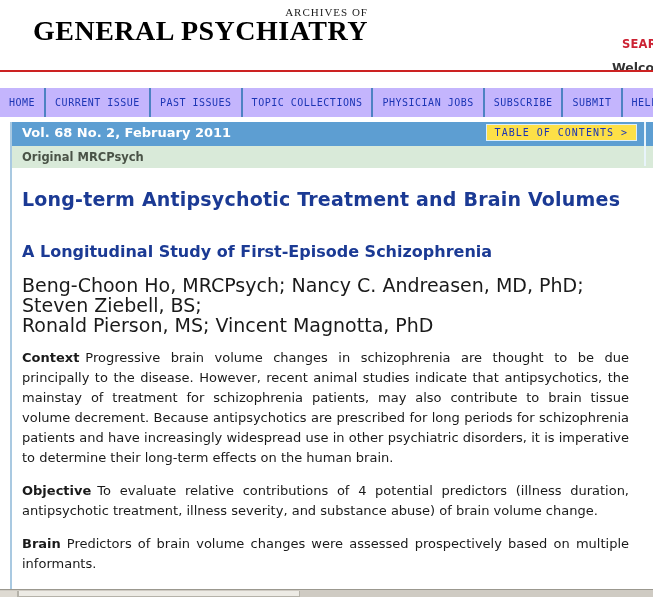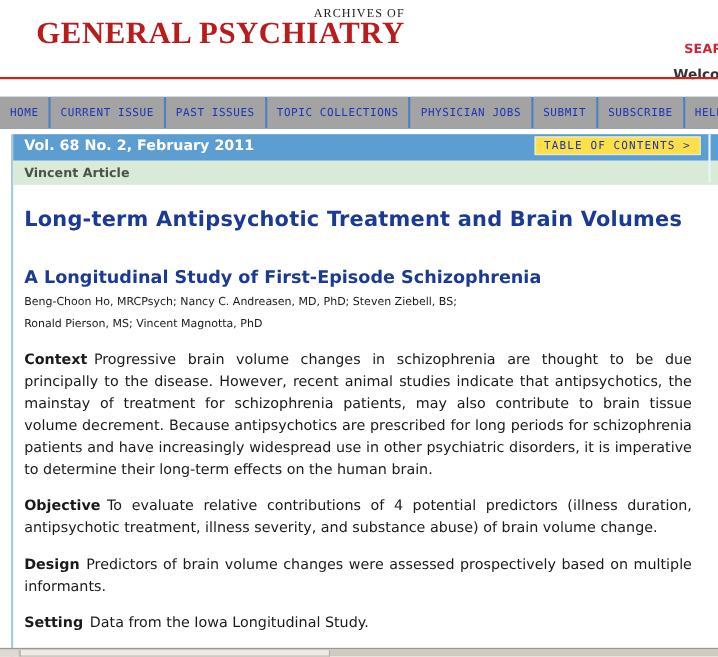--- a/index.html
+++ b/index.html
@@ -10,38 +10,38 @@
     -webkit-font-smoothing:antialiased;
   }
   
   .logo{position:absolute;left:28px;top:6px;cursor:pointer;}
   .logo-top{
     font-family:"Liberation Serif",serif;font-size:11px;letter-spacing:1px;
     color:#1c1c1c;font-weight:400;text-align:right;
   }
   .logo-main{
     font-family:"Liberation Serif",serif;font-size:28px;line-height:30px;
-    color:#b91c1c;font-weight:600;letter-spacing:.5px;margin-left:5px;margin-top:-2px;
+    color:#000000;font-weight:600;letter-spacing:.5px;margin-left:5px;margin-top:-2px;
   }
   .search-link{
     position:absolute;top:37px;left:622px;white-space:nowrap;
     color:#cc2233;font-weight:bold;font-size:11.5px;letter-spacing:.2px;cursor:pointer;
   }
   .welcome{
     position:absolute;top:60px;left:612px;white-space:nowrap;
     color:#333333;font-weight:bold;font-size:12.5px;
   }
   .header-rule{position:absolute;top:70px;left:0;width:653px;height:2px;background:#cc2222;}
   
   .nav{
     position:absolute;top:88px;left:0;width:653px;height:29px;
     background:#4d82c2;display:flex;column-gap:2px;
   }
   .nav-item{
-    background:#a3a3a3;color:#1c35b5;display:flex;align-items:center;justify-content:center;
+    background:#c4b5fd;color:#1c35b5;display:flex;align-items:center;justify-content:center;
     font-family:"DejaVu Sans Mono","Liberation Mono",monospace;
     font-size:10px;letter-spacing:.5px;padding:0 9px;white-space:nowrap;cursor:pointer;
   }
   .nav-fill{flex:1;background:#79abdd;}
   
   .content-frame{
     position:absolute;left:10px;top:122px;right:0;bottom:0;
     border-left:2px solid #a9c9e1;background:#ffffff;
   }
   .issue-bar{
@@ -61,21 +61,21 @@
   }
   .frame-right-line{position:absolute;top:122px;left:644px;width:2px;height:44px;background:#e8f4fb;}
   
   .article{padding:0 24px 0 10px;color:#1a1a1a;}
   .article-title{
     margin-top:20px;font-size:19px;font-weight:bold;color:#1b3a94;letter-spacing:.2px;
   }
   .article-subtitle{
     margin-top:32px;font-size:16px;font-weight:bold;color:#1b3a94;
   }
-  .authors{margin-top:4px;font-size:10px;line-height:20px;}
+  .authors{margin-top:14px;font-size:19px;line-height:20px;}
   .citation{margin-top:13px;font-size:13.5px;}
   .citation i{font-style:italic;}
   .abs-para{margin-top:13px;font-size:13px;line-height:20px;text-align:justify;}
   .abs-para b{margin-right:6px;}
   
   .hscrollbar{
     position:absolute;left:0;right:0;bottom:0;height:7px;
     background:#cfcbc3;border-top:1px solid #9b988f;z-index:5;
   }
   .hscroll-btn{position:absolute;left:0;top:1px;bottom:0;width:17px;background:#dedad2;border-right:1px solid #b5b2a9;}
@@ -91,50 +91,50 @@
 <a class="search-link">SEARCH</a>
 <span class="welcome">Welcome</span>
 <div class="header-rule"></div>
 
 <div class="nav">
   <a class="nav-item">HOME</a>
   <a class="nav-item">CURRENT ISSUE</a>
   <a class="nav-item">PAST ISSUES</a>
   <a class="nav-item">TOPIC COLLECTIONS</a>
   <a class="nav-item">PHYSICIAN JOBS</a>
+  <a class="nav-item">SUBSCRIBE</a>
   <a class="nav-item">SUBMIT</a>
-  <a class="nav-item">SUBSCRIBE</a>
   <a class="nav-item">HELP</a>
   <div class="nav-fill"></div>
 </div>
 
 <div class="content-frame">
   <div class="issue-bar">
     <span>Vol. 68 No. 2, February 2011</span>
     <a class="toc-btn">TABLE OF CONTENTS &gt;</a>
   </div>
   <div class="section-bar">
-    <span>Vincent Article</span>
+    <span>Original MRCPsych</span>
   </div>
 
   <div class="article">
     <div class="article-title">Long-term Antipsychotic Treatment and Brain Volumes</div>
     <div class="article-subtitle">A Longitudinal Study of First-Episode Schizophrenia</div>
 
     <div class="authors">
       <div>Beng-Choon Ho, MRCPsych; Nancy C. Andreasen, MD, PhD; Steven Ziebell, BS;</div>
       <div>Ronald Pierson, MS; Vincent Magnotta, PhD</div>
     </div>
 
 
     <div class="abs-para"><b>Context</b><span>Progressive brain volume changes in schizophrenia are thought to be due principally to the disease. However, recent animal studies indicate that antipsychotics, the mainstay of treatment for schizophrenia patients, may also contribute to brain tissue volume decrement. Because antipsychotics are prescribed for long periods for schizophrenia patients and have increasingly widespread use in other psychiatric disorders, it is imperative to determine their long-term effects on the human brain.</span></div>
 
     <div class="abs-para"><b>Objective</b><span>To evaluate relative contributions of 4 potential predictors (illness duration, antipsychotic treatment, illness severity, and substance abuse) of brain volume change.</span></div>
 
-    <div class="abs-para"><b>Design</b><span>Predictors of brain volume changes were assessed prospectively based on multiple informants.</span></div>
+    <div class="abs-para"><b>Brain</b><span>Predictors of brain volume changes were assessed prospectively based on multiple informants.</span></div>
 
     <div class="abs-para"><b>Setting</b><span>Data from the Iowa Longitudinal Study.</span></div>
   </div>
 </div>
 
 <div class="frame-right-line"></div>
 
 <div class="hscrollbar">
   <div class="hscroll-btn"></div>
   <div class="hscroll-thumb"></div>

